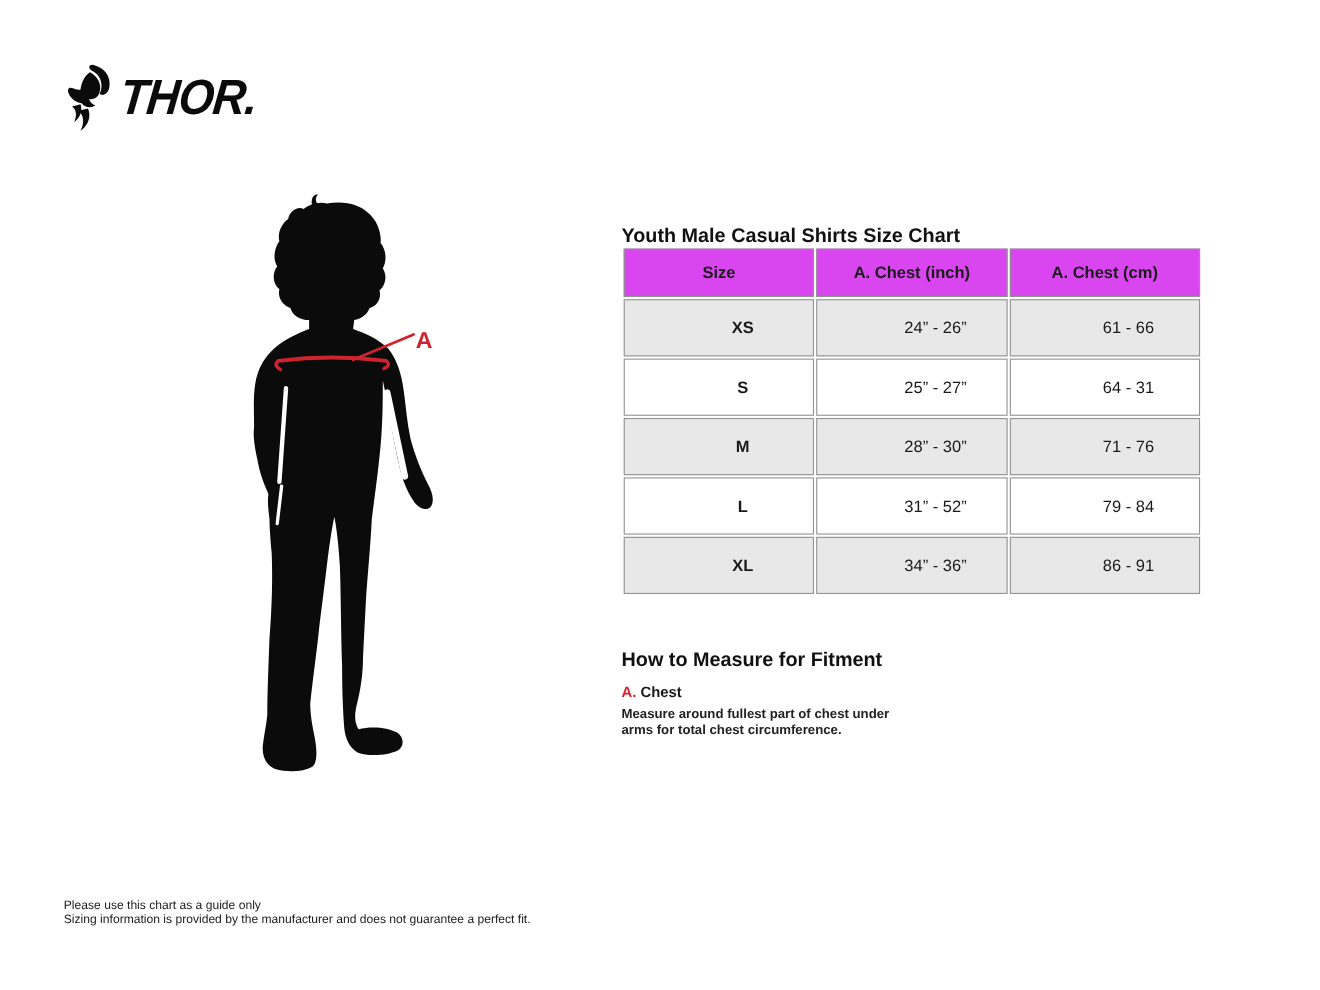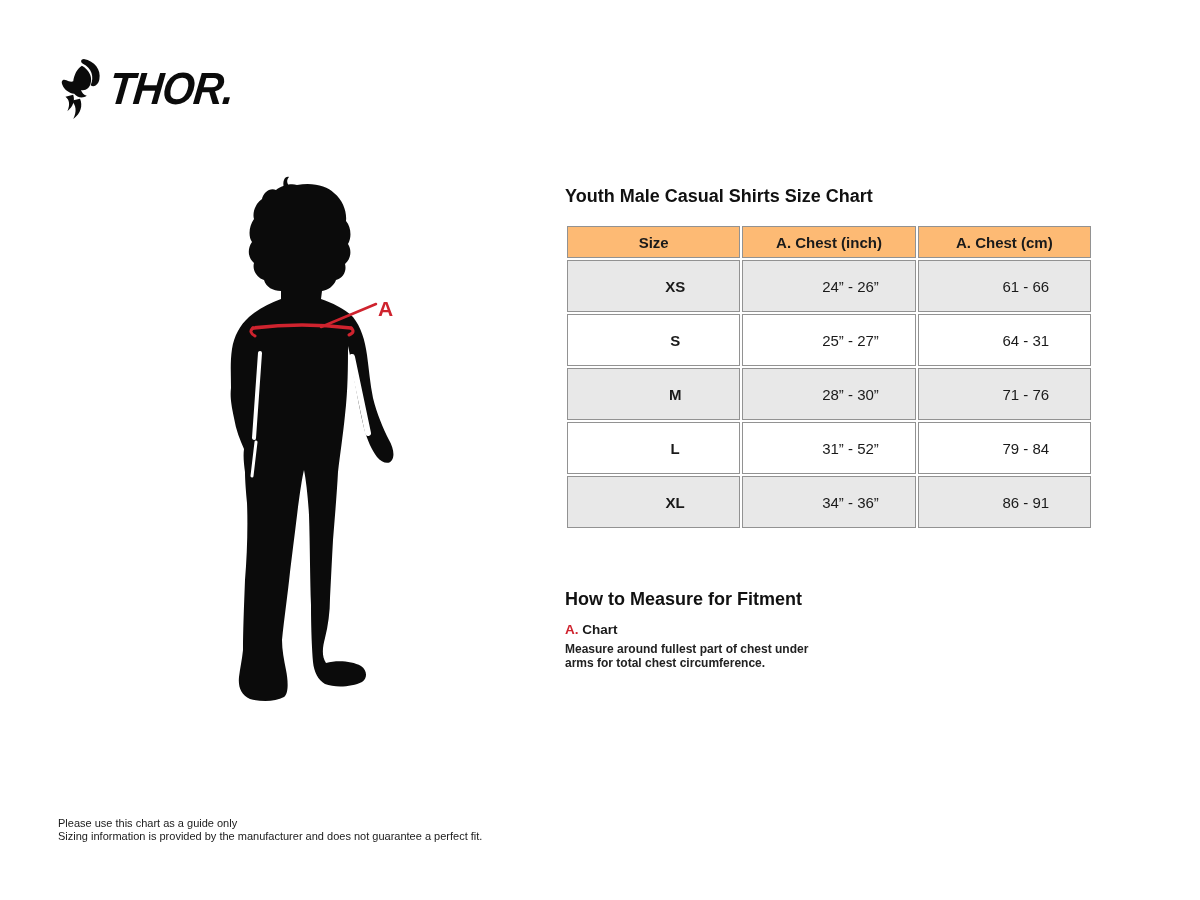--- a/index.html
+++ b/index.html
@@ -15,34 +15,34 @@
     transform: skewX(-6deg) scaleX(0.92); transform-origin: left bottom;
     line-height: 62px;
   }
 
   
   .figure-wrap { position: absolute; left: 195px; top: 168px; width: 290px; height: 550px; }
   .figure-wrap svg { display: block; }
 
   
   .chart-title {
-    position: absolute; left: 565px; top: 186px;
+    position: absolute; left: 565px; top: 204px;
     font-size: 18px; font-weight: bold; color: #111;
   }
 
   table.size-table {
     position: absolute; left: 565px; top: 224px; width: 528px;
     border-collapse: separate; border-spacing: 2px; table-layout: fixed;
     background: #ffffff;
   }
   table.size-table th, table.size-table td {
     border: 1px solid #929292; text-align: center; vertical-align: middle;
     font-size: 15px;
   }
-  table.size-table th { height: 32px; font-weight: bold; background: #fdba74; }
+  table.size-table th { height: 44px; font-weight: bold; background: #d946ef; }
   table.size-table td { height: 52px; padding-left: 43px; }
   table.size-table td.size-cell { font-weight: bold; }
   table.size-table tr.alt td { background: #e8e8e8; }
   table.size-table tr.plain td { background: #ffffff; }
 
   .measure-heading {
     position: absolute; left: 565px; top: 589px;
     font-size: 18px; font-weight: bold; color: #111;
   }
   .measure-item { position: absolute; left: 565px; top: 622px; width: 250px; }
@@ -177,21 +177,21 @@
       <td>34” - 36”</td>
       <td>86 - 91</td>
     </tr>
   </tbody>
 </table>
 
 <div class="measure-heading">How to Measure for Fitment</div>
 <div class="measure-item">
   <div class="item-title">
     <span class="item-key">A.</span>
-    <span>Chart</span>
+    <span>Chest</span>
   </div>
   <div class="item-desc">Measure around fullest part of chest under arms for total chest circumference.</div>
 </div>
 
 <div class="footer">
   <div>Please use this chart as a guide only</div>
   <div>Sizing information is provided by the manufacturer and does not guarantee a perfect fit.</div>
 </div>
 
 </body></html>

